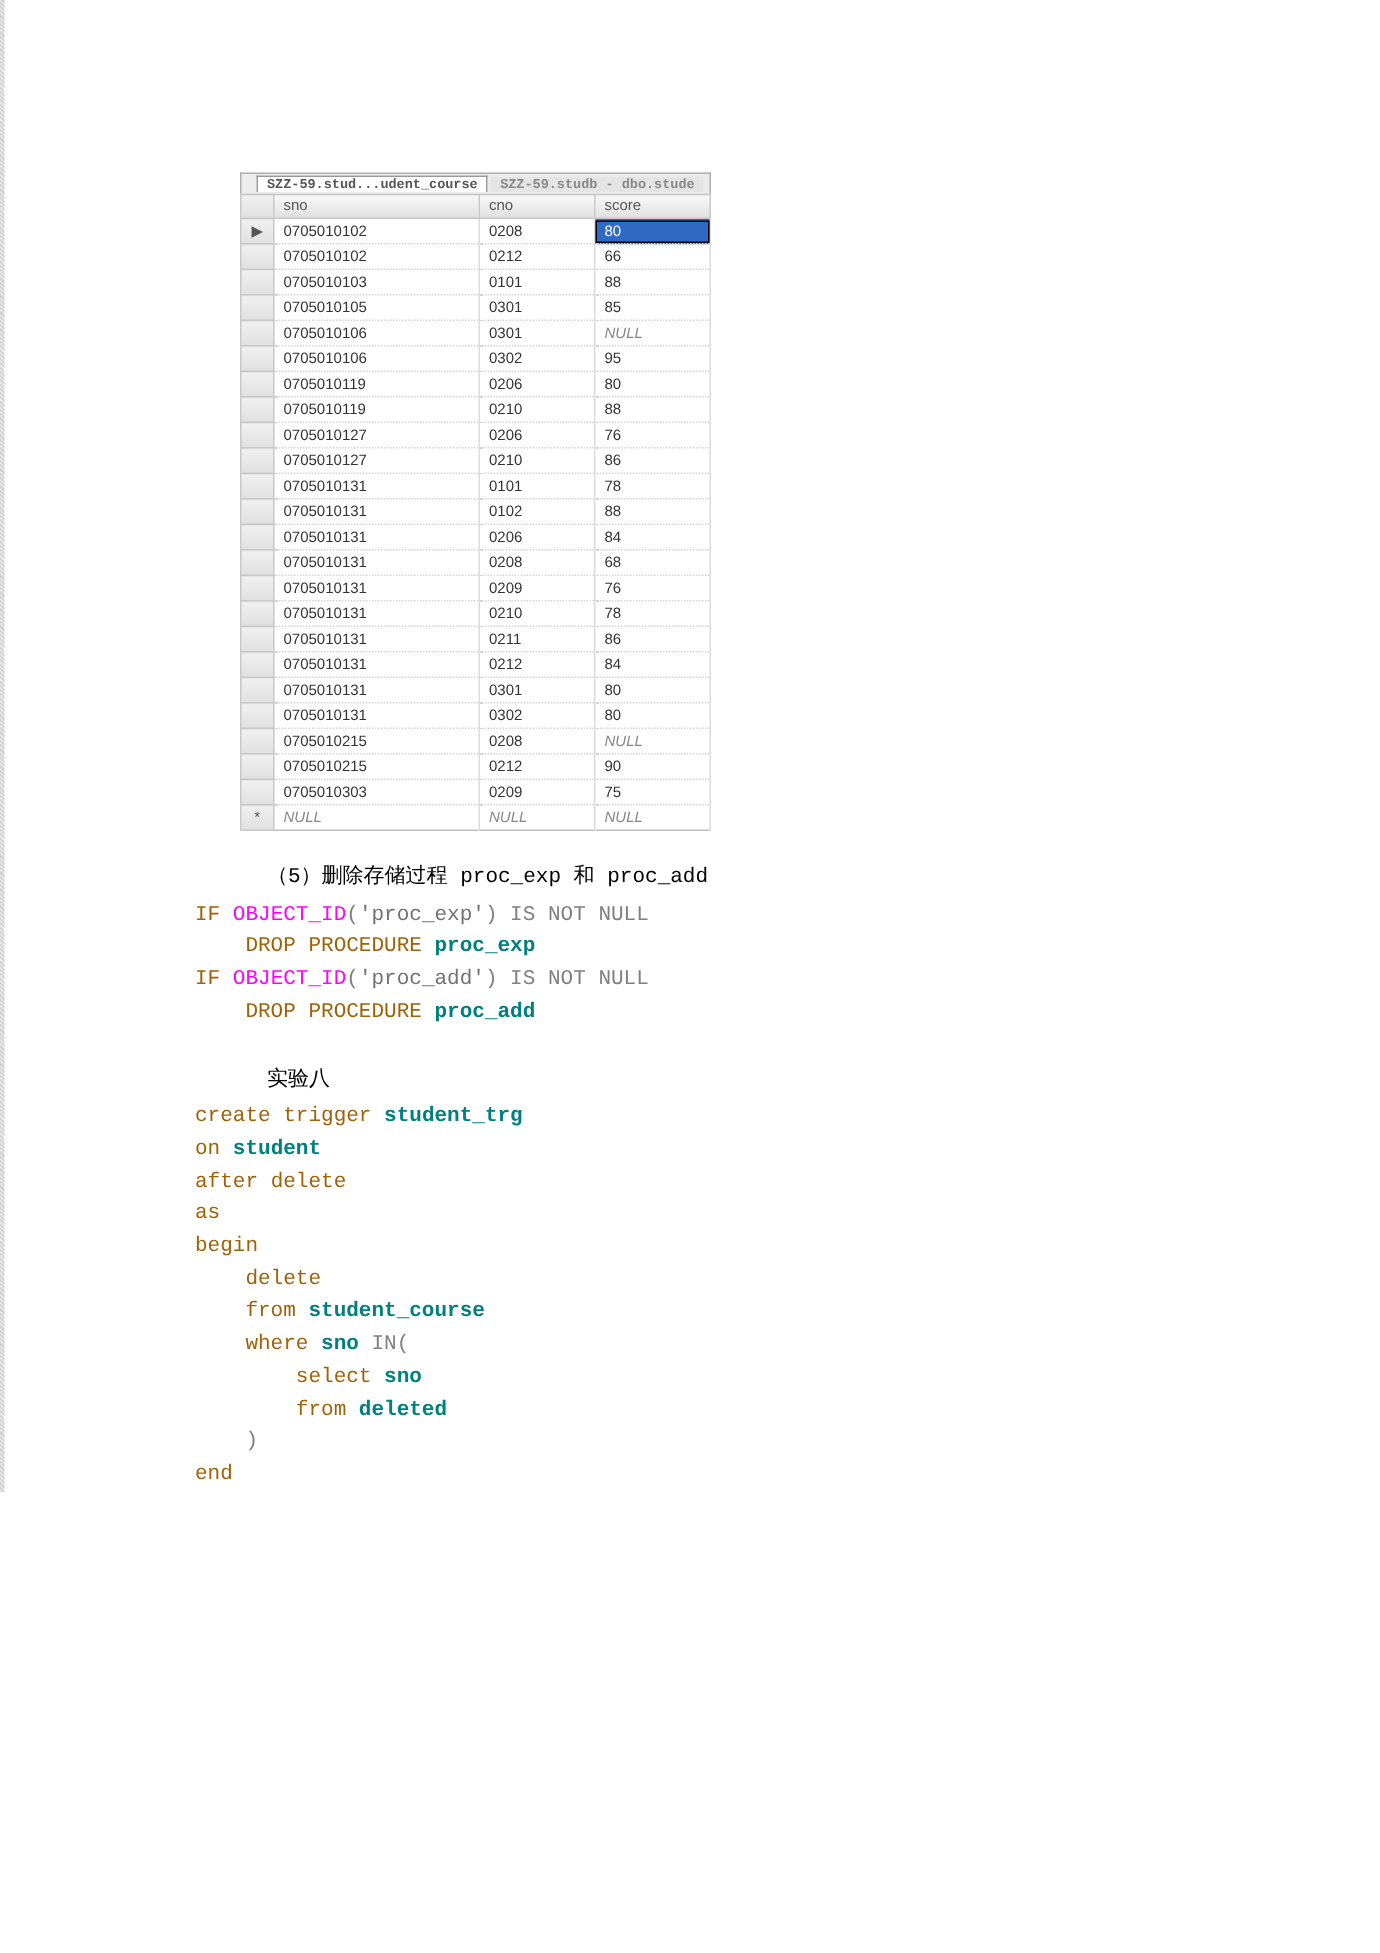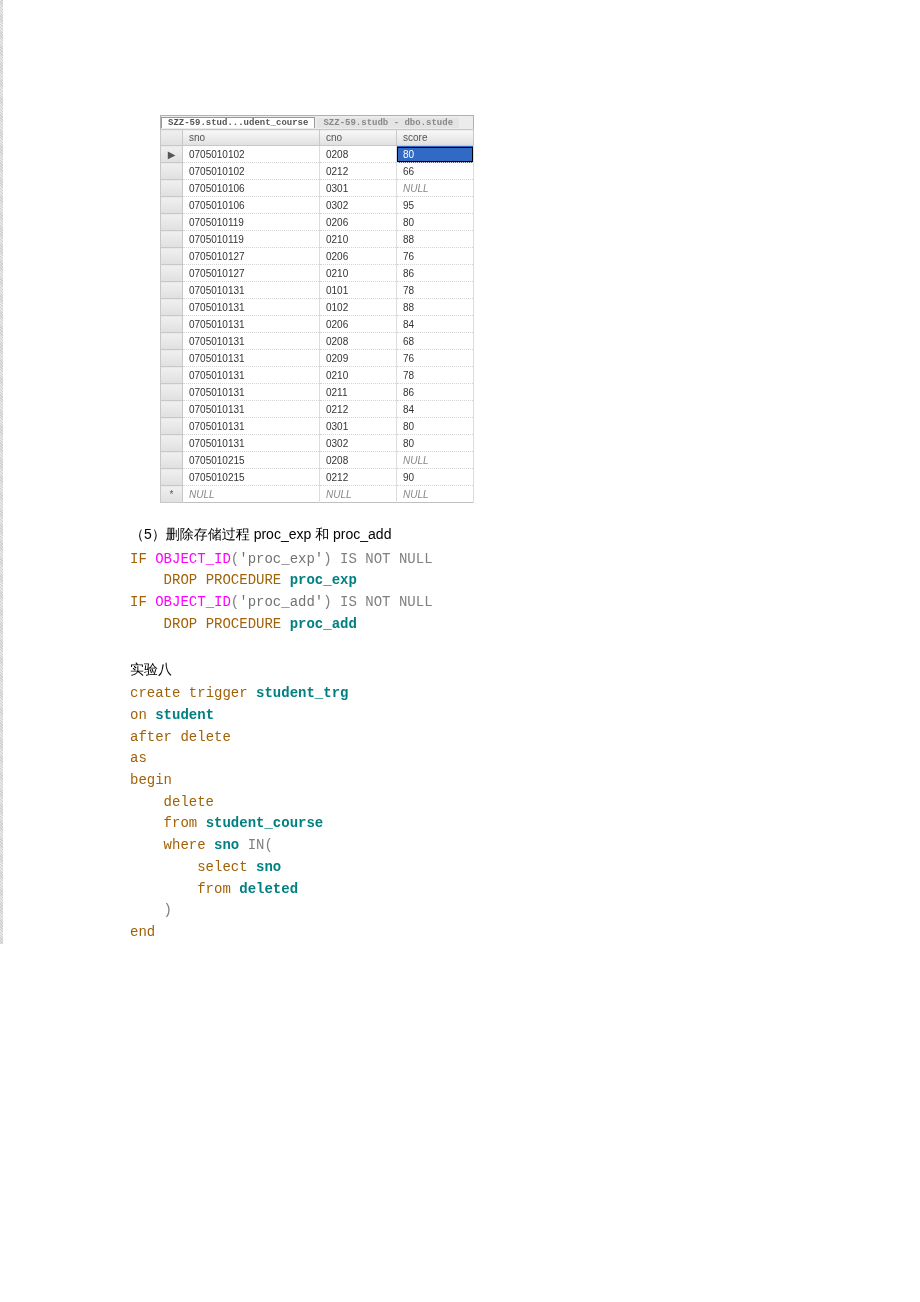--- a/index.html
+++ b/index.html
@@ -21,21 +21,21 @@
   }
   .ssms-tabbar {
     height: 14px;
     background: #ececec;
     font-family: "Courier New", monospace;
     font-size: 9px;
     font-weight: bold;
     color: #555;
     display: flex;
     align-items: center;
-    padding-left: 0;
+    padding-left: 10px;
     border-top: 1px solid #b0b0b0;
     border-left: 1px solid #b0b0b0;
     border-right: 1px solid #b0b0b0;
     white-space: pre;
     overflow: hidden;
   }
   .ssms-tab-active {
     background: #fff;
     padding: 0 6px;
     margin-right: 2px;
@@ -116,23 +116,24 @@
     line-height: 1.55;
     white-space: pre;
     margin: 2px 0 0 0;
   }
   .kw { color: #a16207; }
   .func { color: #ff00ff; }
   .str { color: #737373; }
   .ident { color: #008080; font-weight: bold; }
   .op { color: #808080; }
   .chinese-text {
-    font-family: Liberation Sans, sans-serif;
+    font-family: Liberation Mono, monospace;
     font-size: 14px;
     line-height: 1.7;
+    margin-left: 48px;
   }
 </style>
 </head>
 <body>
 
 <div class="page left-border">
 
   <div class="ssms-window">
     <div class="ssms-tabbar">
       <span class="ssms-tab-active">SZZ-59.stud...udent_course</span><span class="ssms-tab-inactive">SZZ-59.studb - dbo.stude</span>
@@ -154,20 +155,32 @@
             <td class="selected-cell">80</td>
           </tr>
           <tr>
             <td class="rowhead"></td>
             <td>0705010102</td>
             <td>0212</td>
             <td>66</td>
           </tr>
           <tr>
             <td class="rowhead"></td>
+            <td>0705010103</td>
+            <td>0101</td>
+            <td>88</td>
+          </tr>
+          <tr>
+            <td class="rowhead"></td>
+            <td>0705010105</td>
+            <td>0301</td>
+            <td>85</td>
+          </tr>
+          <tr>
+            <td class="rowhead"></td>
             <td>0705010106</td>
             <td>0301</td>
             <td class="null">NULL</td>
           </tr>
           <tr>
             <td class="rowhead"></td>
             <td>0705010106</td>
             <td>0302</td>
             <td>95</td>
           </tr>
@@ -259,20 +272,26 @@
             <td class="rowhead"></td>
             <td>0705010215</td>
             <td>0208</td>
             <td class="null">NULL</td>
           </tr>
           <tr>
             <td class="rowhead"></td>
             <td>0705010215</td>
             <td>0212</td>
             <td>90</td>
+          </tr>
+          <tr>
+            <td class="rowhead"></td>
+            <td>0705010303</td>
+            <td>0209</td>
+            <td>75</td>
           </tr>
           <tr>
             <td class="rowhead">*</td>
             <td class="null">NULL</td>
             <td class="null">NULL</td>
             <td class="null">NULL</td>
           </tr>
         </tbody>
     </table>
   </div>

